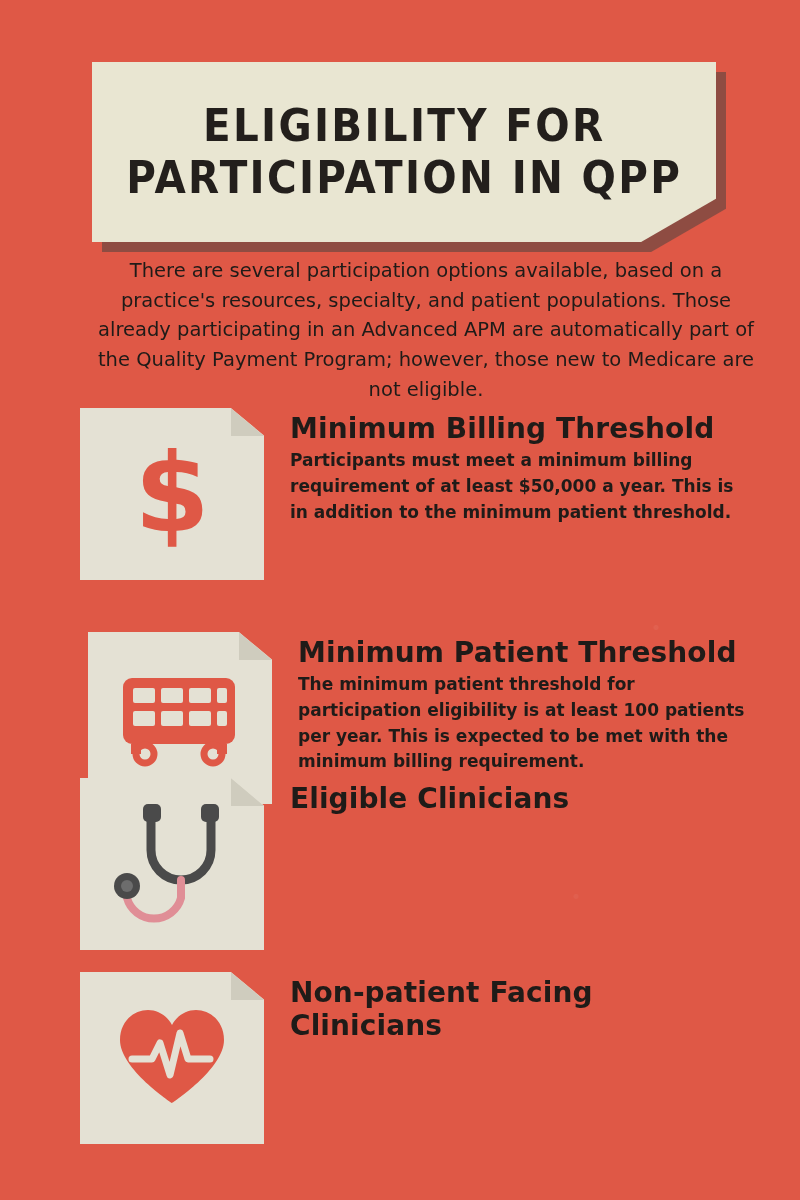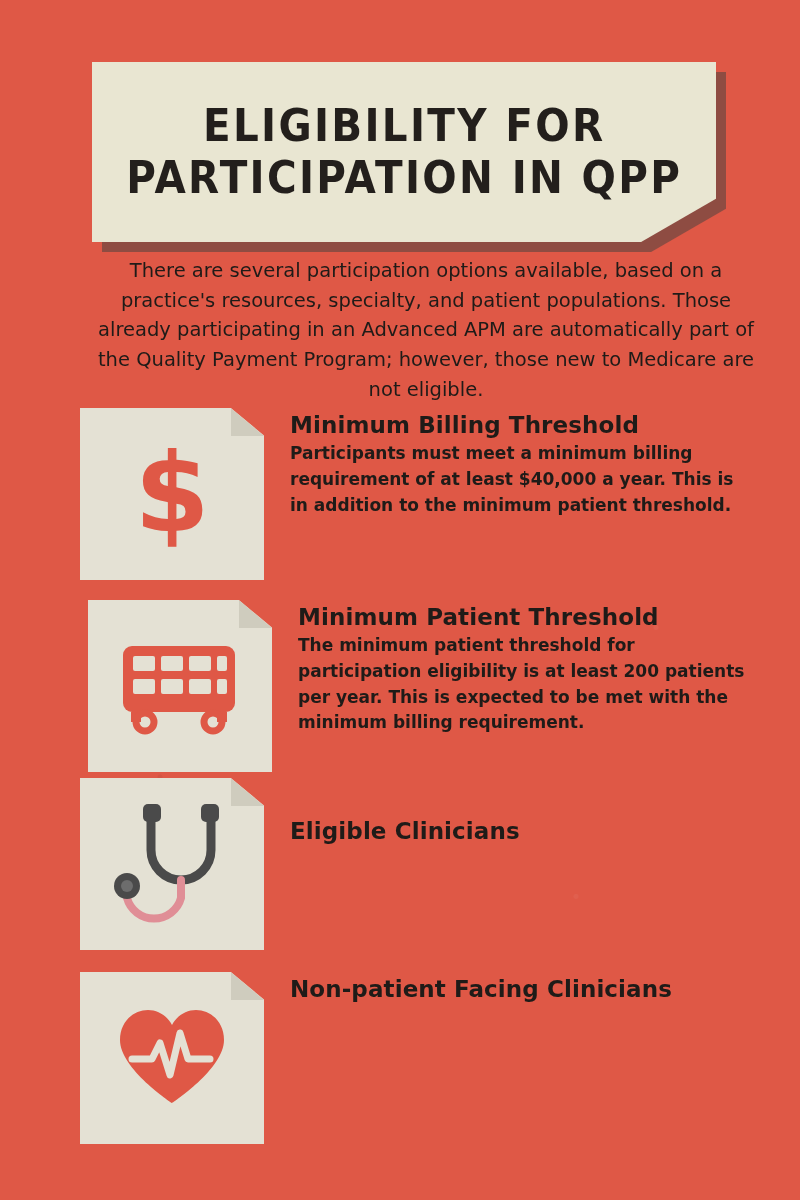--- a/index.html
+++ b/index.html
@@ -120,43 +120,43 @@
     left: 50%;
     top: 50%;
     transform: translate(-50%, -50%);
   }
   .sec-text {
     padding-left: 26px;
     padding-top: 4px;
   }
   .sec-title {
     margin: 0 0 3px 0;
-    font-size: 23px;
+    font-size: 28px;
     font-weight: bold;
     color: #1f1b18;
     letter-spacing: 0.1px;
     font-family: "DejaVu Sans", sans-serif;
   }
   .sec-body {
     margin: 0;
     font-size: 17px;
     line-height: 1.52;
     color: #1f1b18;
     font-weight: bold;
     font-family: "DejaVu Sans", sans-serif;
   }
 
   #sec-0 { top: 408px; }
-  #sec-1 { top: 600px; padding-left: 8px; }
+  #sec-1 { top: 632px; padding-left: 8px; }
   #sec-2 { top: 778px; }
   #sec-3 { top: 972px; }
 
   #sec-0 .sec-text { width: 450px; }
   #sec-1 .sec-text { width: 450px; }
-  #sec-2 .sec-text { width: 450px; margin-top: 36px; }
+  #sec-2 .sec-text { width: 450px; }
   #sec-3 .sec-text { width: 450px; }
 </style>
 </head>
 <body>
 
 <div class="poster">
 
   <div class="banner-wrap">
     <div class="banner-shadow"></div>
     <div class="banner">
@@ -171,21 +171,21 @@
 
   <div class="section" id="sec-0">
     <div class="icon-card">
       <div class="fold"></div>
       <svg width="110" height="110" viewBox="0 0 110 110">
         <text x="55" y="92" text-anchor="middle" font-family="DejaVu Sans, sans-serif" font-size="108" font-weight="bold" fill="#df5846">$</text>
       </svg>
     </div>
     <div class="sec-text">
       <p class="sec-title">Minimum Billing Threshold</p>
-      <p class="sec-body">Participants must meet a minimum billing requirement of at least $40,000 a year.  This is in addition to the minimum patient threshold.</p>
+      <p class="sec-body">Participants must meet a minimum billing requirement of at least $50,000 a year.  This is in addition to the minimum patient threshold.</p>
     </div>
   </div>
 
   <div class="section" id="sec-1">
     <div class="icon-card">
       <div class="fold"></div>
       <svg width="130" height="100" viewBox="0 0 130 100">
         <g fill="#df5846">
           <rect x="8" y="10" width="112" height="66" rx="9"></rect>
           <rect x="16" y="76" width="10" height="10"></rect>
@@ -202,21 +202,21 @@
           <rect x="102" y="43" width="10" height="15" rx="2"></rect>
         </g>
         <g fill="none" stroke="#df5846" stroke-width="7">
           <circle cx="30" cy="86" r="9"></circle>
           <circle cx="98" cy="86" r="9"></circle>
         </g>
       </svg>
     </div>
     <div class="sec-text">
       <p class="sec-title">Minimum Patient Threshold</p>
-      <p class="sec-body">The minimum patient threshold for participation eligibility is at least 200 patients per year.  This is expected to be met with the minimum billing requirement.</p>
+      <p class="sec-body">The minimum patient threshold for participation eligibility is at least 100 patients per year.  This is expected to be met with the minimum billing requirement.</p>
     </div>
   </div>
 
   <div class="section" id="sec-2">
     <div class="icon-card">
       <div class="fold"></div>
       <svg width="130" height="140" viewBox="0 0 130 140">
         <g fill="none" stroke="#4a4a4a" stroke-width="9" stroke-linecap="round">
           <path d="M44 22 L44 56 A30 30 0 0 0 104 56 L104 22"></path>
         </g>

